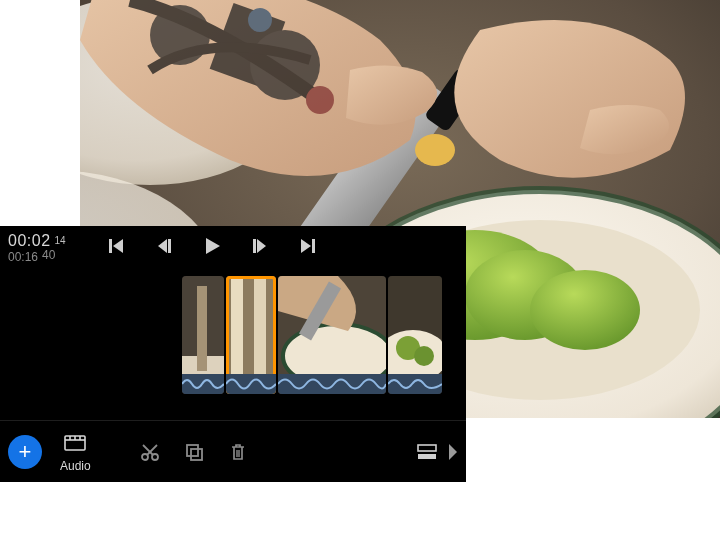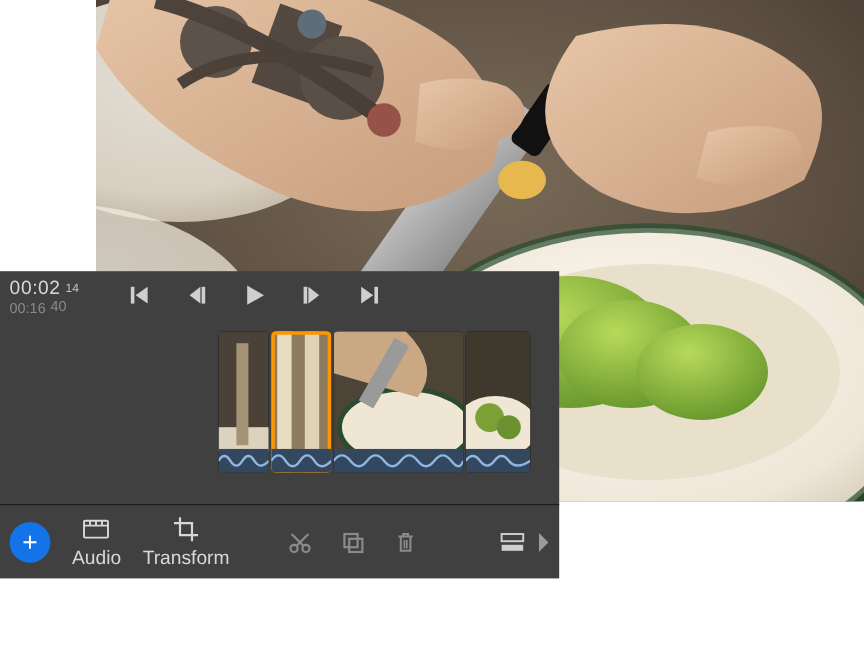--- a/index.html
+++ b/index.html
@@ -2,21 +2,21 @@
 <html><head>
 <meta charset="utf-8">
 <style>
   * { box-sizing: border-box; margin: 0; padding: 0; }
   html, body { width: 720px; height: 540px; overflow: hidden; font-family: -apple-system, "Segoe UI", sans-serif; }
   body { position: relative; background: #fff; }
   .bg-photo { position: absolute; left: 80px; top: 0; width: 640px; height: 418px; }
   .bg-photo svg { width: 100%; height: 100%; display: block; }
   .editor {
     position: absolute; left: 0; top: 226px; width: 466px; height: 256px;
-    background: #404040; color: #d8d8d8;
+    background: #000000; color: #d8d8d8;
   }
   .controls-row { display: flex; align-items: flex-start; height: 50px; padding: 6px 0 0 0; }
   .timecodes { width: 98px; padding-left: 8px; display: flex; flex-direction: column; font-variant-numeric: tabular-nums; }
   .tc-line { display: flex; align-items: baseline; gap: 2px; }
   .tc-main { font-size: 16px; letter-spacing: 0.5px; }
   .tc-frames { font-size: 10px; color: #bfbfbf; margin-left: 2px; transform: translateY(-2px); }
   .tc-secondary { font-size: 12px; color: #8a8a8a; }
   .transport { display: flex; align-items: center; gap: 24px; padding-left: 6px; padding-top: 2px; }
   .t-btn { width: 24px; height: 24px; display: flex; align-items: center; justify-content: center; color: #cfcfcf; cursor: pointer; }
   .t-btn svg { fill: currentColor; }
@@ -36,21 +36,21 @@
     border-top: 1px solid #1e1e1e;
   }
   .add-btn {
     width: 34px; height: 34px; border-radius: 50%; background: #1473e6;
     display: flex; align-items: center; justify-content: center; color: #fff;
     font-size: 22px; cursor: pointer; flex-shrink: 0;
   }
   .tool { display: flex; flex-direction: column; align-items: center; gap: 3px; cursor: pointer; color: #d8d8d8; }
   .tool .tool-icon { width: 26px; height: 26px; display: flex; align-items: center; justify-content: center; }
   .tool .tool-icon svg { stroke: currentColor; fill: none; }
-  .tool-label { font-size: 16px; }
+  .tool-label { font-size: 12px; }
   .secondary-tools { display: flex; align-items: center; gap: 22px; margin-left: 30px; color: #8b8b8b; }
   .sec-icon { width: 22px; height: 22px; display: flex; align-items: center; justify-content: center; cursor: pointer; }
   .sec-icon svg { fill: currentColor; }
   .right-end { margin-left: auto; display: flex; align-items: center; gap: 10px; color: #cfcfcf; }
 </style>
 </head>
 <body>
 
 <div class="bg-photo">
   <svg viewBox="0 0 640 418" preserveAspectRatio="xMidYMid slice">
@@ -230,29 +230,20 @@
             <rect x="2" y="4" width="20" height="14" rx="1"></rect>
             <line x1="2" y1="8" x2="22" y2="8"></line>
             <line x1="7" y1="4" x2="7" y2="8"></line>
             <line x1="12" y1="4" x2="12" y2="8"></line>
             <line x1="17" y1="4" x2="17" y2="8"></line>
           </svg>
       </div>
       <span class="tool-label">Audio</span>
     </div>
 
-    <div class="tool">
-      <div class="tool-icon">
-        <svg width="24" height="24" viewBox="0 0 24 24" stroke-width="1.8">
-            <path d="M7 2 v15 h15"></path>
-            <path d="M2 7 h15 v15"></path>
-          </svg>
-      </div>
-      <span class="tool-label">Transform</span>
-    </div>
 
     <div class="secondary-tools">
       <div class="sec-icon" title="cut">
         <svg width="20" height="20" viewBox="0 0 20 20">
             <circle cx="5" cy="15" r="3" fill="none" stroke="currentColor" stroke-width="1.8"></circle>
             <circle cx="15" cy="15" r="3" fill="none" stroke="currentColor" stroke-width="1.8"></circle>
             <line x1="7" y1="13" x2="17" y2="3" stroke="currentColor" stroke-width="1.8"></line>
             <line x1="13" y1="13" x2="3" y2="3" stroke="currentColor" stroke-width="1.8"></line>
           </svg>
       </div>

